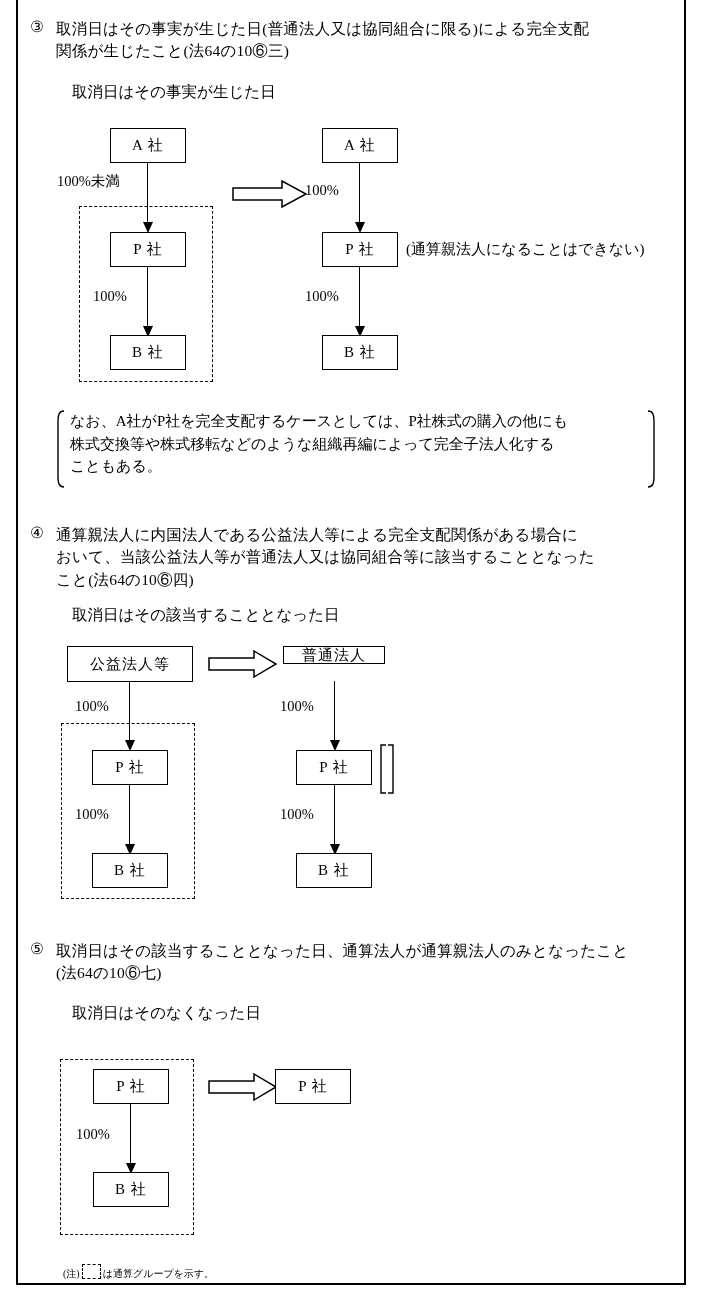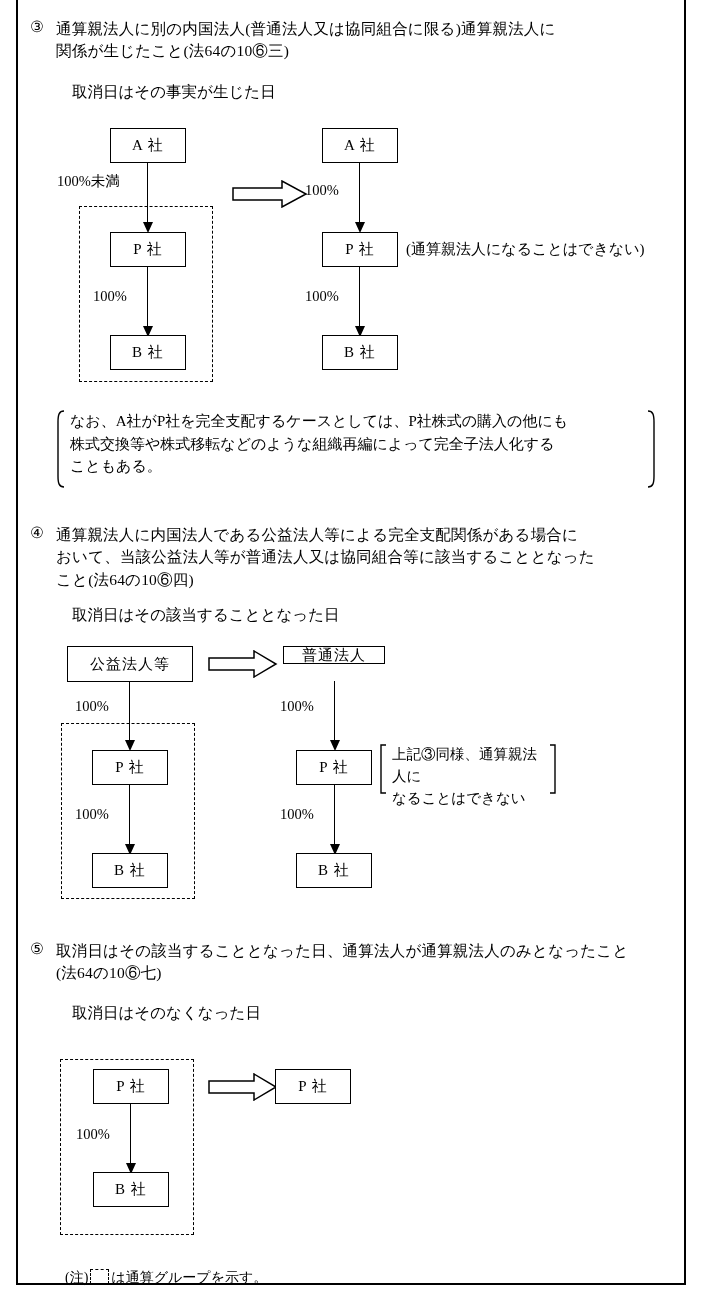--- a/index.html
+++ b/index.html
@@ -43,29 +43,29 @@
 
   
   .brnote{position:absolute;display:flex;align-items:flex-start;}
   .brnote .bk{width:9px;align-self:stretch;}
   .brnote .inner{font-size:15px;line-height:1.5;white-space:pre-line;padding:0 5px;}
   .plain-note{position:absolute;font-size:15px;white-space:pre;}
 
   
   .dashglyph{display:inline-block;width:19px;height:15px;border:1.3px dashed #000;
     box-sizing:border-box;vertical-align:-2px;margin:0 2px;}
-  .foot{position:absolute;font-size:14px;white-space:pre;}
+  .foot{position:absolute;font-size:10px;white-space:pre;}
 </style>
 </head>
 <body>
 
 <div id="page-frame"></div>
 
 <div class="marker" style="left:30px;top:18px;">③</div>
-<div class="txt body-txt hang" style="left:56px;top:18px;width:615px;">通算親法人に別の内国法人(普通法人又は協同組合に限る)通算親法人に
+<div class="txt body-txt hang" style="left:56px;top:18px;width:615px;">取消日はその事実が生じた日(普通法人又は協同組合に限る)による完全支配
 関係が生じたこと(法64の10⑥三)</div>
 <div class="txt sub-txt" style="left:72px;top:82px;">取消日はその事実が生じた日</div>
 
 <div class="gbox" style="left:79px;top:206px;width:134px;height:176px;"></div>
 
 <div class="ebox" style="left:110px;top:128px;width:76px;height:35px;">A 社</div>
 <div class="varrow" style="left:147px;top:163px;height:62px;"></div>
 <div class="vhead" style="left:143px;top:222px;"></div>
 <div class="pct" style="left:57px;top:172px;">100%未満</div>
 
@@ -149,22 +149,20 @@
 <div class="pct" style="left:280px;top:806px;">100%</div>
 
 <div class="ebox" style="left:296px;top:853px;width:76px;height:35px;">B 社</div>
 
 <div class="brnote" style="left:378px;top:744px;width:180px;height:50px;">
   <div class="bk">
     <svg width="9" height="50" viewBox="0 0 9 50" preserveAspectRatio="none">
       <path d="M8,1 L3,1 L3,49 L8,49" fill="none" stroke="#000" stroke-width="1.4"></path>
     </svg>
   </div>
-  <div class="inner" style="flex:1;font-size:14.5px;">上記③同様、通算親法人に
-なることはできない</div>
   <div class="bk">
     <svg width="9" height="50" viewBox="0 0 9 50" preserveAspectRatio="none">
       <path d="M1,1 L6,1 L6,49 L1,49" fill="none" stroke="#000" stroke-width="1.4"></path>
     </svg>
   </div>
 </div>
 
 <div class="marker" style="left:30px;top:940px;">⑤</div>
 <div class="txt body-txt hang" style="left:56px;top:940px;width:620px;">取消日はその該当することとなった日、通算法人が通算親法人のみとなったこと
 (法64の10⑥七)</div>

